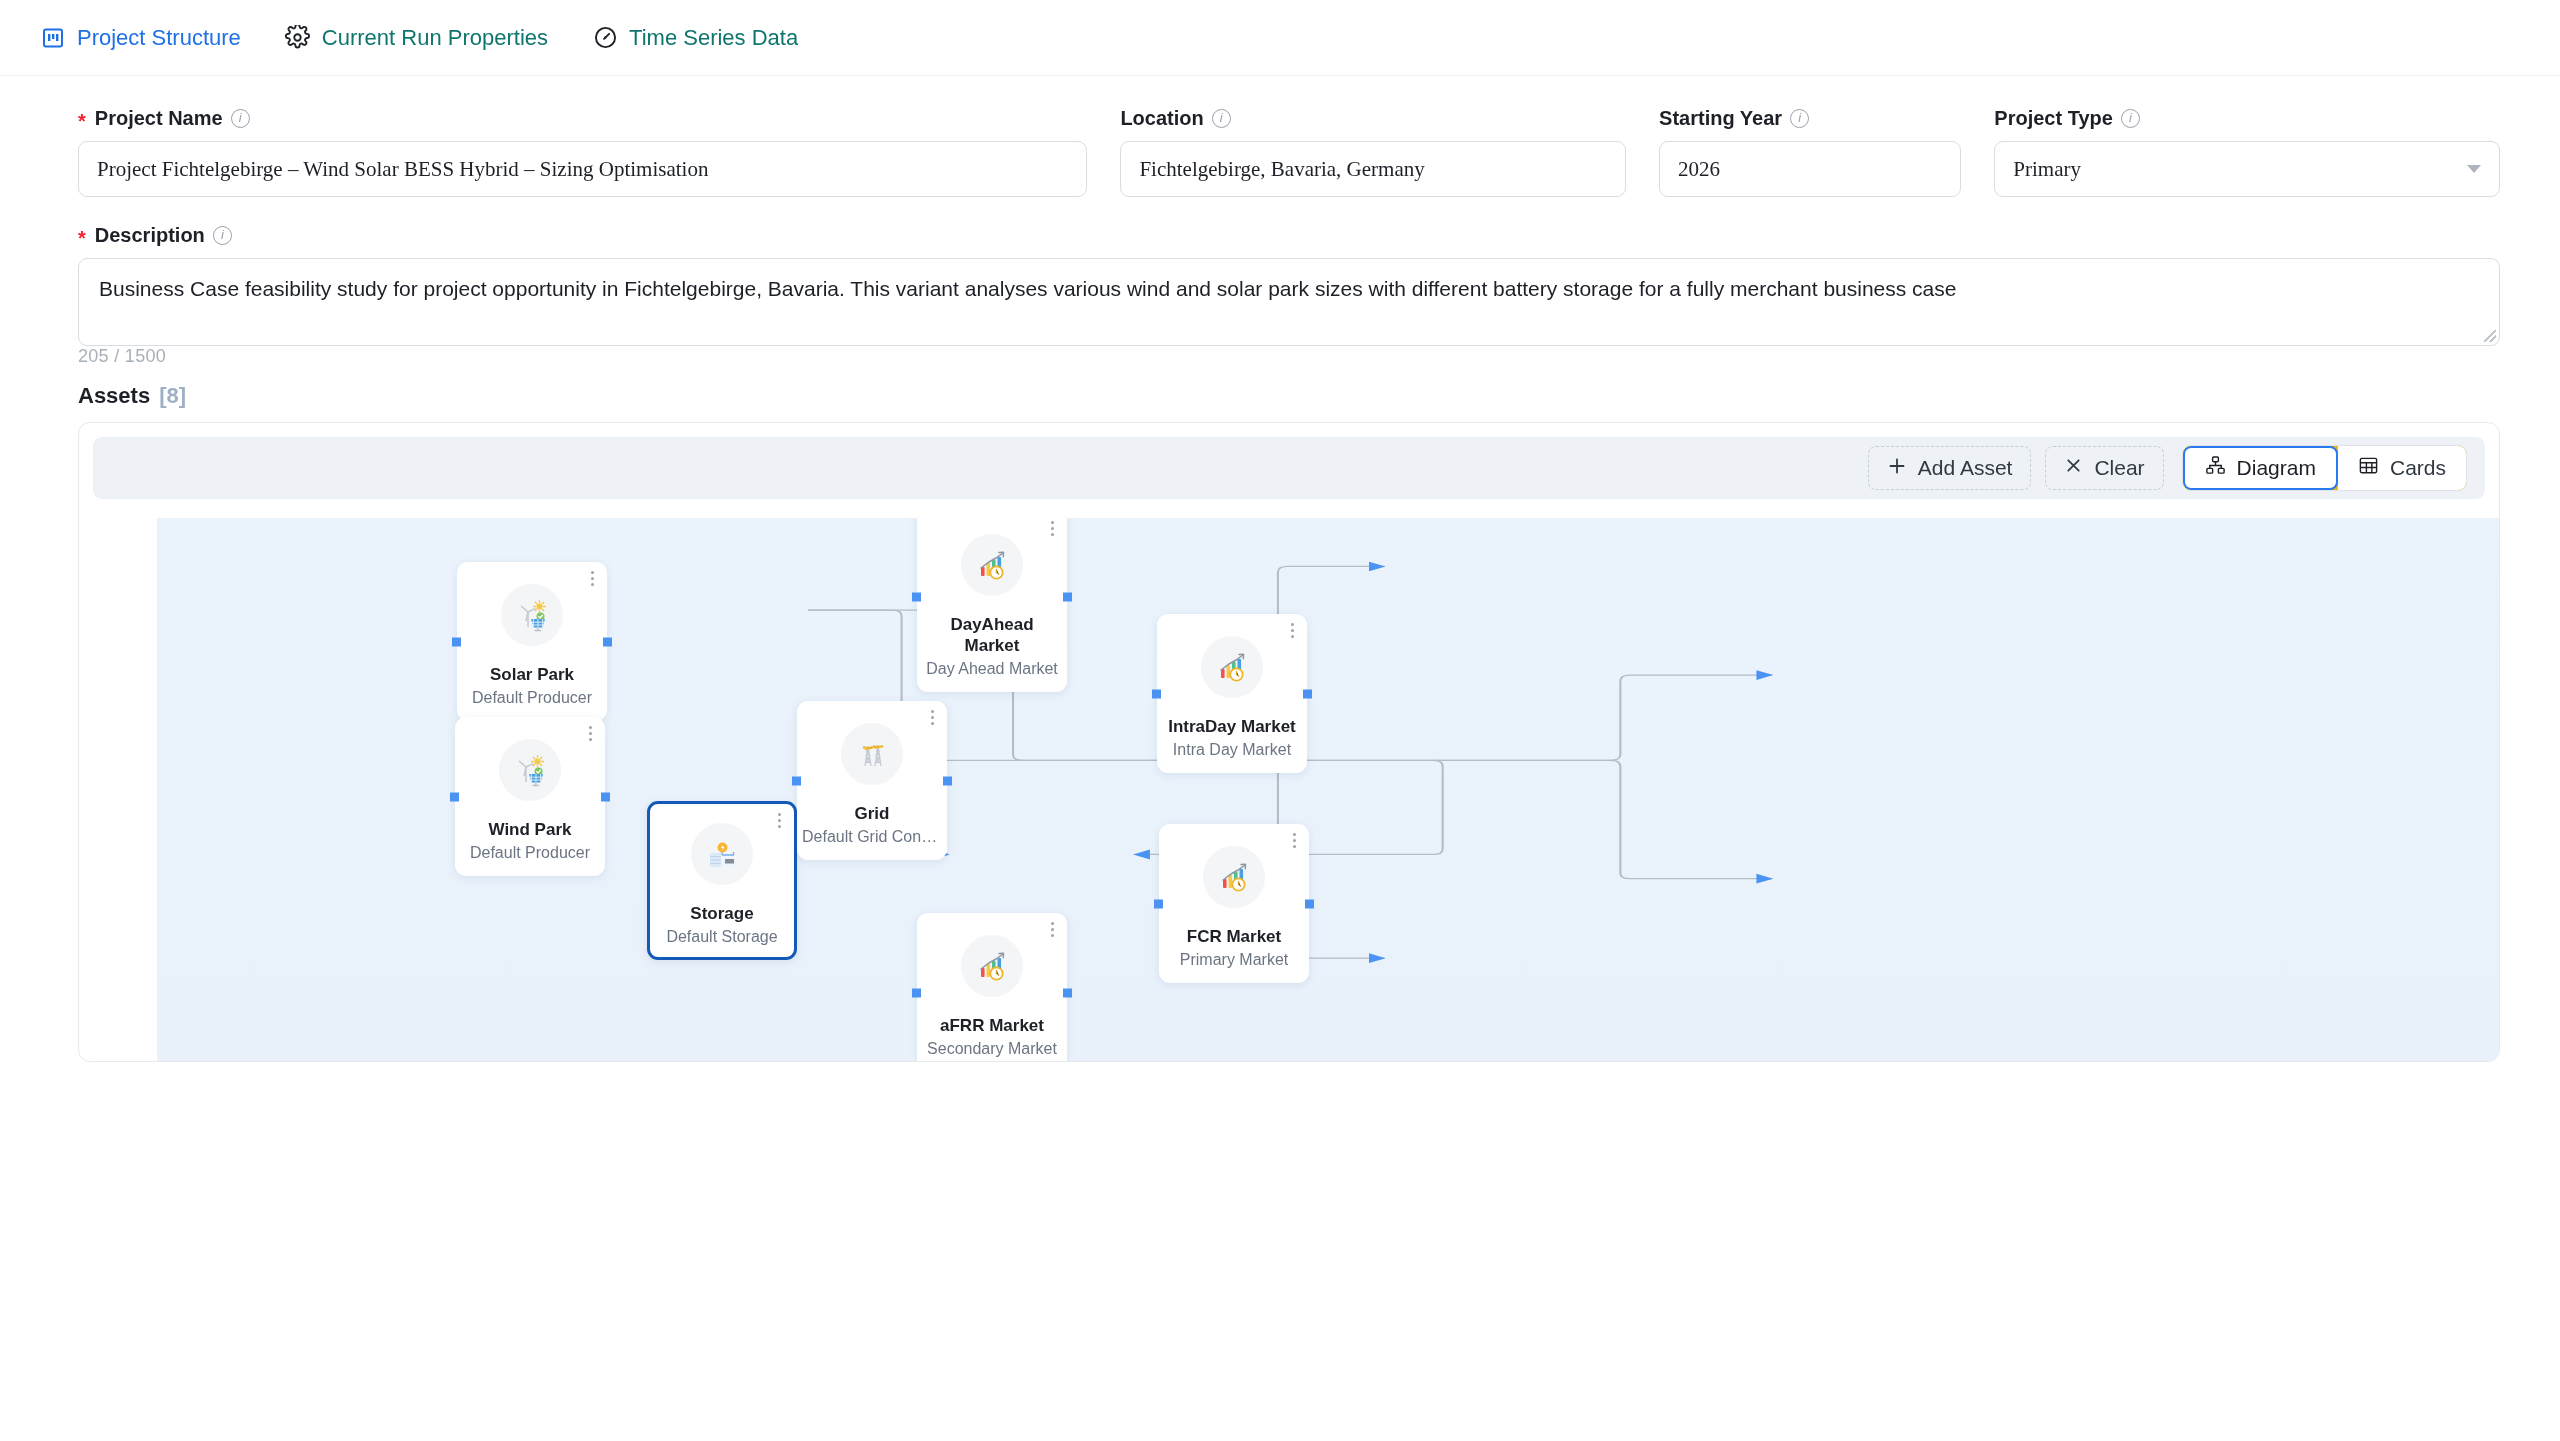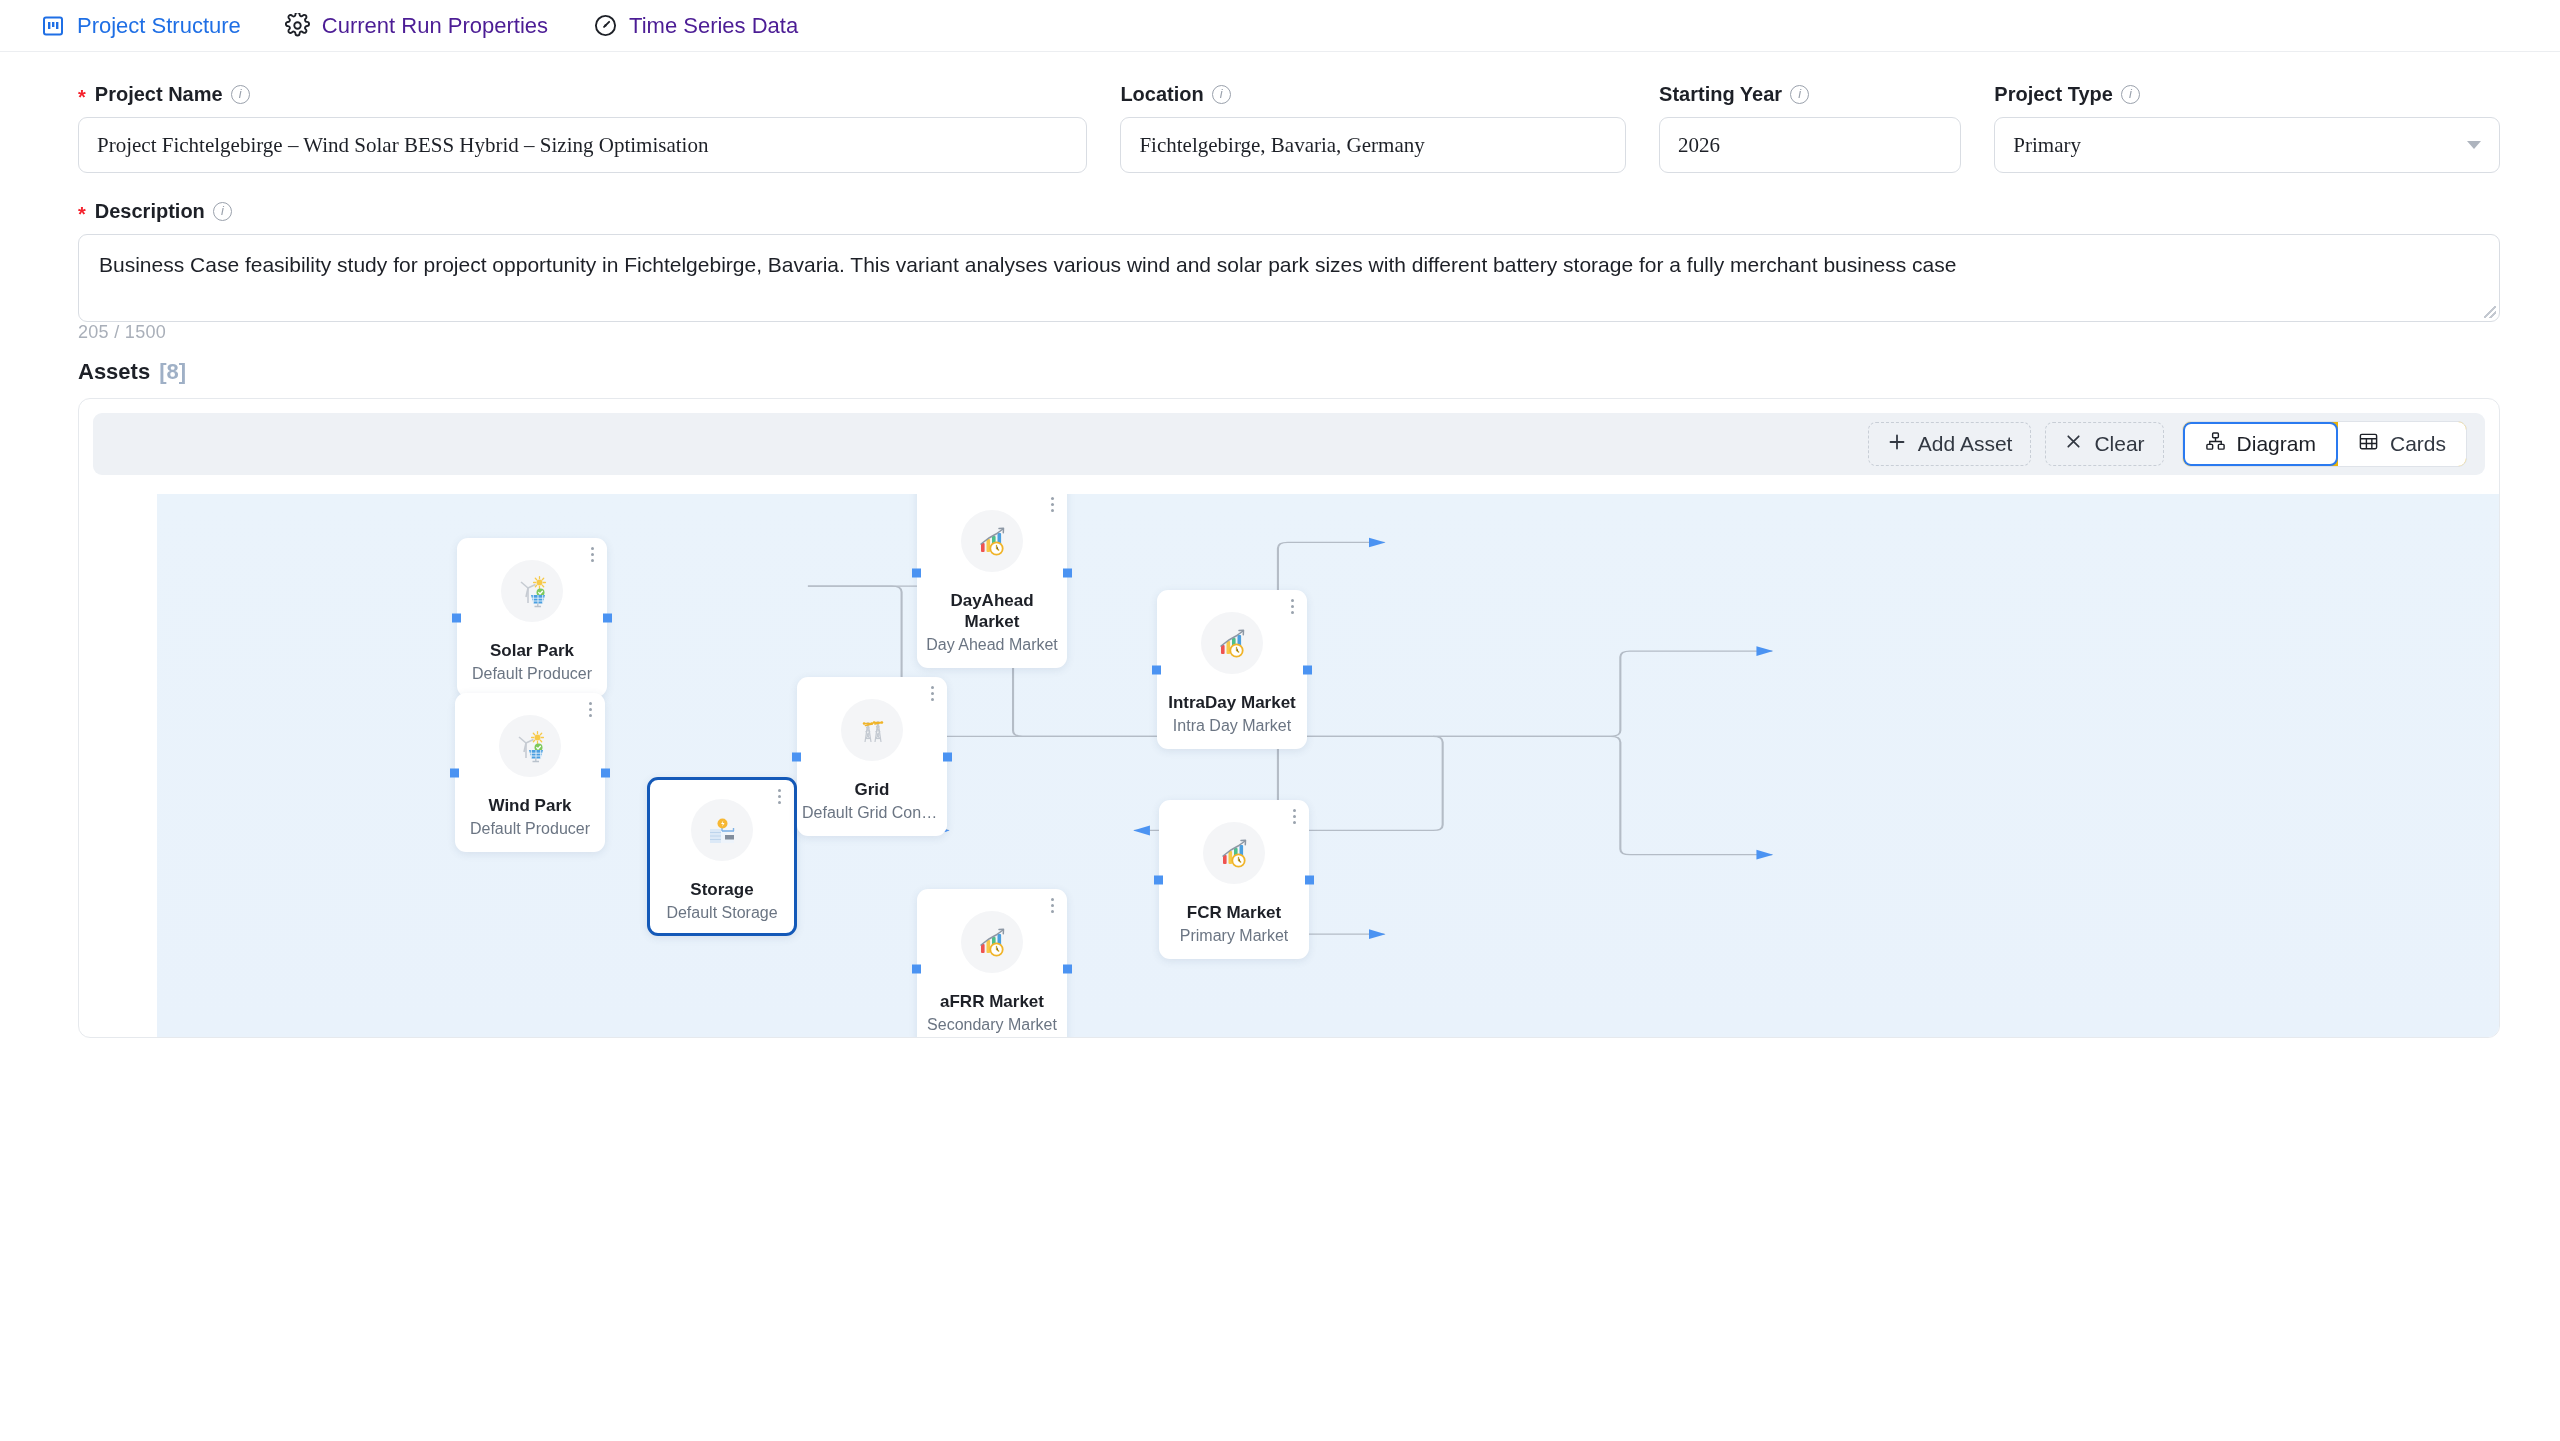--- a/index.html
+++ b/index.html
@@ -7,28 +7,28 @@
     width: 2560px; height: 1441px;
     background: #ffffff;
     font-family: "Liberation Sans", sans-serif;
     overflow: hidden;
   }
   body { position: relative; }
 
   
   .tabbar {
     display: flex; align-items: center;
-    height: 52px; padding-left: 18px; gap: 0px;
+    height: 76px; padding-left: 18px; gap: 0px;
     border-bottom: 1px solid #eceef1;
     text-align: center;
   }
   .tab {
     display: flex; align-items: center; gap: 11px;
     padding: 8px 22px; font-size: 22px; cursor: pointer;
-    color: #4c1d95; white-space: nowrap;
+    color: #0f766e; white-space: nowrap;
   }
   .tab.active { color: #1f6fe5; }
   .tab .ticon { display: flex; align-items: center; justify-content: center; width: 26px; height: 26px; }
 
   
   .form-wrap { padding: 30px 60px 0 78px; }
   .row1 { display: flex; align-items: flex-start; }
   .fg { display: flex; flex-direction: column; }
   .lbl {
     font-size: 20px; font-weight: bold; color: #1d2027;

